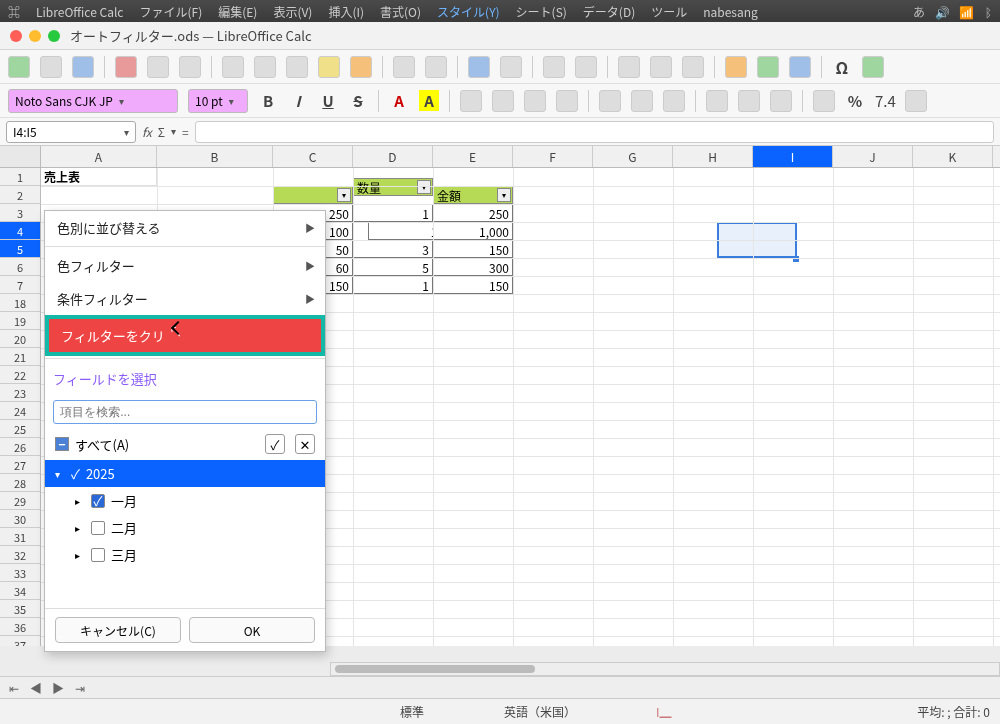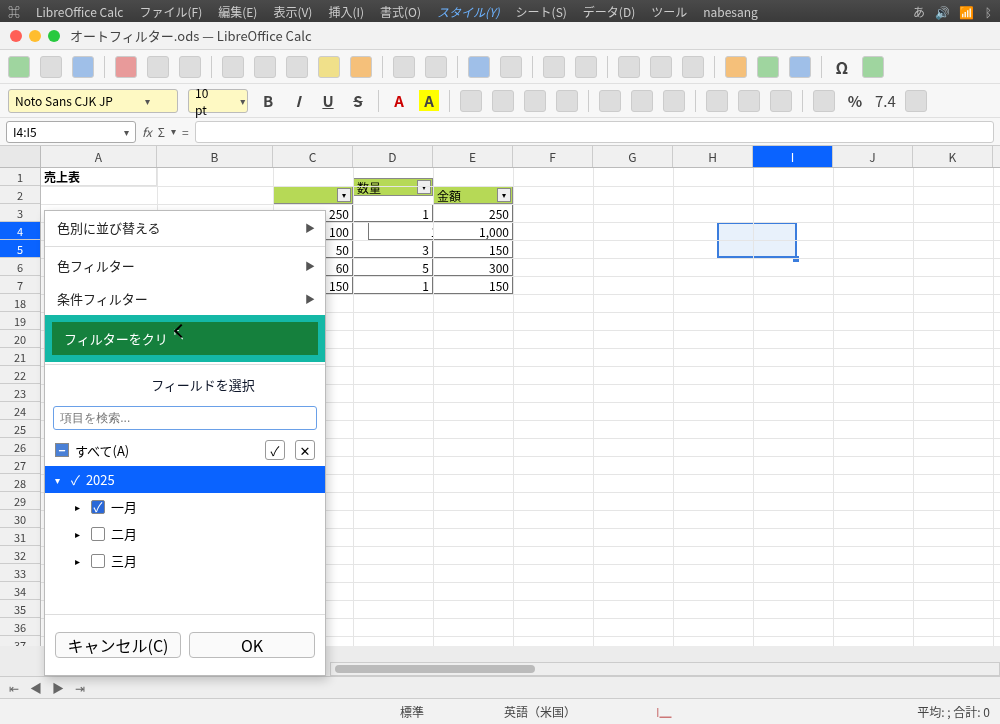--- a/index.html
+++ b/index.html
@@ -1,21 +1,21 @@
 <!DOCTYPE html>
 <html><head>
 <meta charset="utf-8">
 <style>
   * { box-sizing: border-box; margin: 0; padding: 0; }
   body { font-family: "Noto Sans CJK JP", "Hiragino Sans", sans-serif; font-size: 12px; background: #ececec; width: 1000px; height: 724px; overflow: hidden; position: relative; }
 
   
   .global-menubar { height: 22px; background: linear-gradient(#4a4a4a,#3a3a3a); color: #ccc; display: flex; align-items: center; padding: 0 8px; font-size: 12px; gap: 16px; }
   .global-menubar .item { color: #ccc; }
-  .global-menubar .item.active { color: #6db3ff; font-style: italic; }
+  .global-menubar .item.active { color: #6db3ff; }
   .global-menubar .spacer { flex: 1; }
   .global-menubar .sys { display:flex; gap:10px; color:#bbb; font-size:12px;}
 
   
   .window-titlebar { height: 28px; background: #f2f2f2; border-bottom: 1px solid #d5d5d5; display: flex; align-items: center; padding: 0 10px; gap: 10px; }
   .traffic-lights { display: flex; gap: 7px; }
   .tl { width: 12px; height: 12px; border-radius: 50%; }
   .tl.red { background: #ff5f56; }
   .tl.yel { background: #ffbd2e; }
   .tl.grn { background: #27c93f; }
@@ -23,21 +23,21 @@
 
   
   .toolbar1, .toolbar2 { background: #f7f7f7; border-bottom: 1px solid #e0e0e0; display:flex; align-items:center; padding: 4px 8px; height:34px; gap:10px; }
   .tb-icon { width:22px; height:22px; display:inline-block; background:#ddd; border-radius:3px; border:1px solid #ccc; }
   .tb-icon.green{background:#9fd59f;}
   .tb-icon.blue{background:#9fbfe8;}
   .tb-icon.orange{background:#f5c07a;}
   .tb-icon.red{background:#e89a9a;}
   .tb-icon.yellow{background:#f0e08a;}
   .tb-sep{width:1px;height:22px;background:#ccc;}
-  .combo { display:inline-flex; align-items:center; background:#fef9c3; border:1px solid #bbb; border-radius:3px; height:24px; padding:0 6px; font-size:12px;gap:26px;}
+  .combo { display:inline-flex; align-items:center; background:#f0abfc; border:1px solid #bbb; border-radius:3px; height:24px; padding:0 6px; font-size:12px;}
   .combo .arr{margin-left:6px;font-size:10px;color:#555;}
   .font-name{width:170px;}
   .font-size{width:60px;}
   .tb-text-btn{font-weight:bold;font-size:15px;color:#444;width:20px;text-align:center;}
   .txt-i{font-style:italic;}
   .txt-u{text-decoration:underline;}
 
   
   .formula-bar { background:#f7f7f7; border-bottom:1px solid #ccc; display:flex; align-items:center; height:28px; padding:0 6px; gap:6px;}
   .namebox{background:#fff;border:1px solid #aaa;border-radius:3px;height:22px;width:130px;padding:0 6px;display:flex;align-items:center;justify-content:space-between;}
@@ -61,37 +61,37 @@
   .cell.right{text-align:right;}
   .cell.bold{font-weight:bold;}
   .filter-btn{position:absolute;right:1px;top:1px;width:14px;height:14px;background:#eee;border:1px solid #888;font-size:8px;text-align:center;line-height:12px;}
   .sel-marker{position:absolute;border:2px solid #3b7ddd;background:rgba(100,160,230,0.15);}
 
   
   .filter-panel{position:absolute;left:44px;top:210px;width:282px;background:#fff;border:1px solid #bbb;box-shadow:2px 4px 10px rgba(0,0,0,0.2);z-index:50;font-size:13px;}
   .fp-item{padding:7px 12px;border-bottom:0;color:#222;position:relative;}
   .fp-item .sub-arrow{position:absolute;right:10px;top:9px;font-size:10px;color:#555;}
   .fp-sep{height:1px;background:#ddd;margin:2px 0;}
-  .fp-item.highlight{background:#15803d;color:#fff;border:7px solid #14b8a6;}
-  .fp-field-label{text-align:center;color:#0f172a;padding:8px;margin-left:36px;}
+  .fp-item.highlight{background:#ef4444;color:#fff;border:4px solid #14b8a6;}
+  .fp-field-label{text-align:left;color:#8b5cf6;padding:8px;}
   .fp-search{margin:4px 8px;}
   .fp-search input{width:100%;height:24px;border:1px solid #6aa0e8;border-radius:3px;padding:0 6px;font-size:12px;outline:none;}
   .fp-all-row{display:flex;align-items:center;padding:6px 10px;gap:6px;}
   .fp-all-row .chkbox{width:14px;height:14px;border:1px solid #888;background:#4a80d6;display:flex;align-items:center;justify-content:center;color:#fff;font-size:12px;font-weight:bold;line-height:12px;}
   .fp-all-row .spacer{flex:1;}
   .fp-all-row .sq{width:20px;height:20px;border:1px solid #999;border-radius:3px;display:flex;align-items:center;justify-content:center;margin-left:4px;background:#fff;font-size:13px;}
   .fp-tree{}
   .tree-row{display:flex;align-items:center;padding:4px 10px;gap:6px;}
   .tree-row.lvl1{background:#0a63ff;color:#fff;}
   .tree-row.lvl2{padding-left:30px;}
   .tree-toggle{width:10px;font-size:10px;}
   .tree-chk{width:14px;height:14px;border:1px solid #888;border-radius:2px;background:#fff;display:flex;align-items:center;justify-content:center;}
   .tree-chk.checked{background:#2a68d8;color:#fff;}
   .fp-buttons{display:flex;justify-content:space-around;padding:8px 6px;border-top:1px solid #ddd;margin-top:40px;}
-  .fp-buttons .btn{flex:1;margin:9px 4px;height:26px;border:1px solid #bbb;border-radius:4px;background:#fafafa;font-size:16px;display:flex;align-items:center;justify-content:center;}
+  .fp-buttons .btn{flex:1;margin:0 4px;height:26px;border:1px solid #bbb;border-radius:4px;background:#fafafa;font-size:12px;display:flex;align-items:center;justify-content:center;}
 
   
   .cursor{position:absolute;width:14px;height:18px;z-index:100;pointer-events:none;}
   .cursor::before{content:"";position:absolute;border-left:2px solid #000;border-bottom:2px solid #000;width:8px;height:8px;transform:rotate(45deg);top:2px;left:4px;}
 
   
   .statusbar{position:absolute;bottom:0;left:0;right:0;height:26px;background:#f2f2f2;border-top:1px solid #ccc;display:flex;align-items:center;font-size:12px;color:#444;padding:0 10px;gap:80px;}
   .statusbar .s-item{flex:0 0 auto;}
   .statusbar .s-spacer{flex:1;}
 

